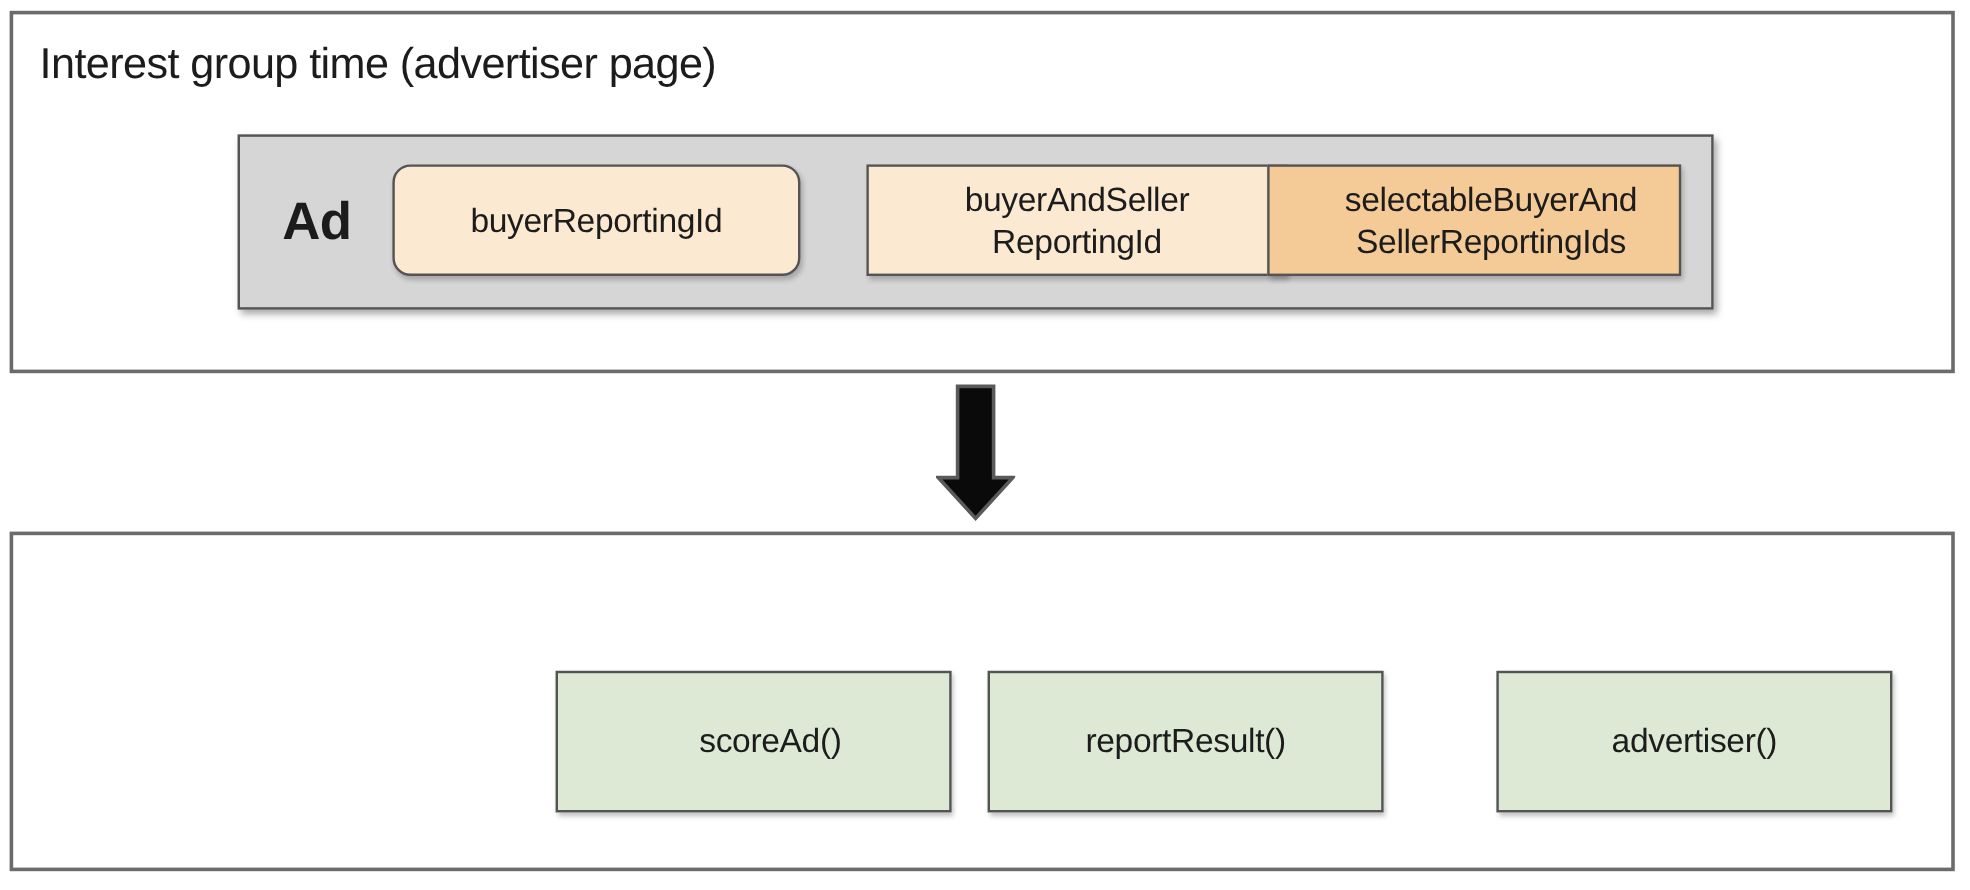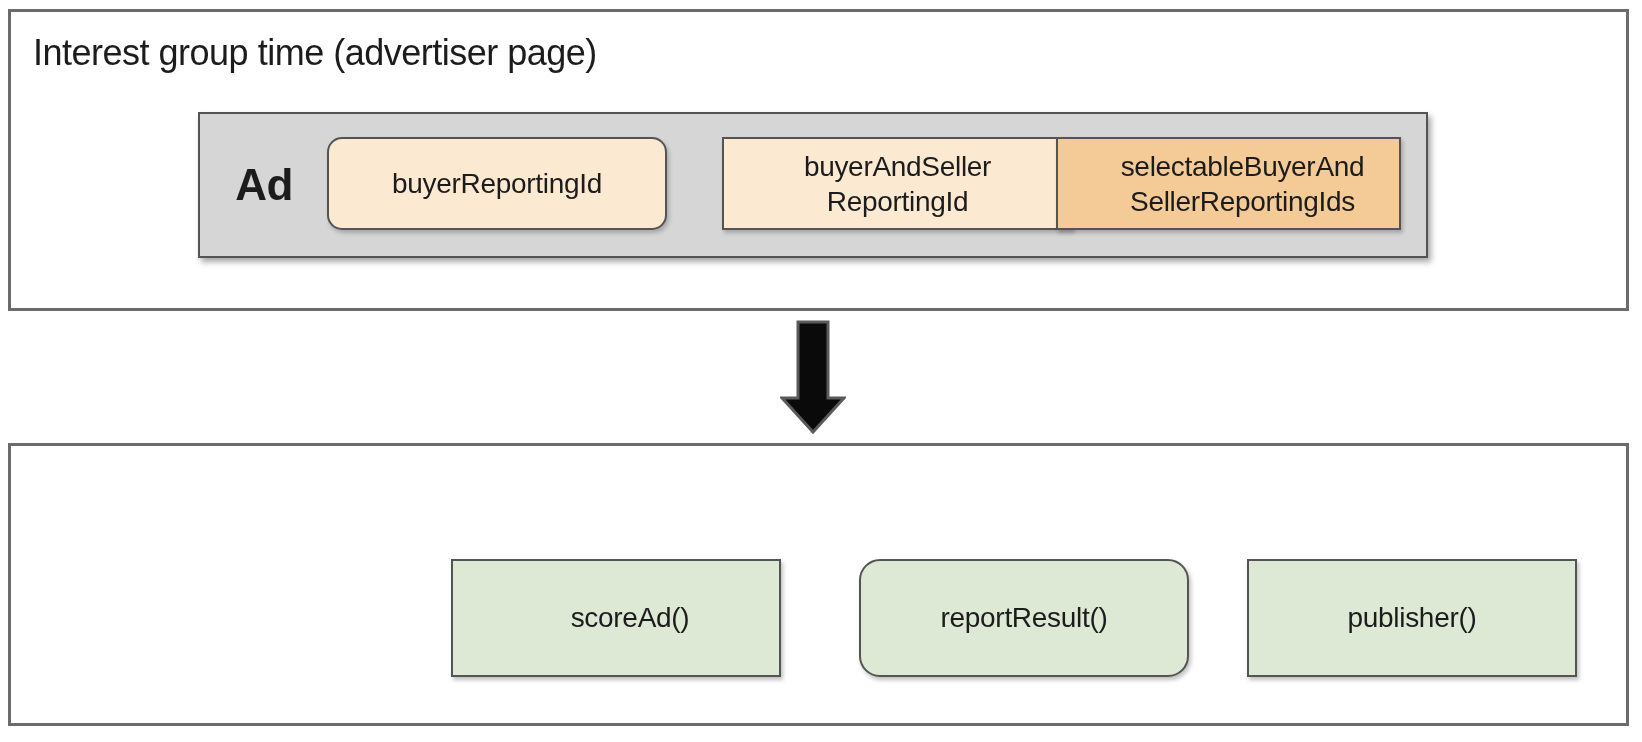--- a/index.html
+++ b/index.html
@@ -96,22 +96,22 @@
     border: 2px solid var(--box-border, #545454);
     box-shadow: 2px 3px 4px rgba(0,0,0,0.25);
     display: flex;
     align-items: center;
     justify-content: center;
     font-size: 28px;
     letter-spacing: -0.3px;
     box-sizing: border-box;
   }
   .fn-box-1 { left: 72px; }
-  .fn-box-2 { left: 440px; padding-left: 28px; }
-  .fn-box-3 { left: 848px; border-radius: 21px; }
+  .fn-box-2 { left: 452px; padding-left: 28px; }
+  .fn-box-3 { left: 812px; }
   .fn-box-4 { left: 1236px; }
 </style>
 </head>
 <body>
 
 <div class="canvas">
 
   <section class="panel top-panel">
     <div class="panel-title">Interest group time (advertiser page)</div>
 
@@ -132,16 +132,16 @@
     <polygon points="18,2 48,2 48,78 64,78 33,112 2,78 18,78" fill="var(--arrow-fill, #0a0a0a)" stroke="var(--arrow-outline, #5a5a5a)" stroke-width="3" stroke-linejoin="miter"></polygon>
   </svg>
 
   <section class="panel bottom-panel">
 
 
     <div class="fn-box fn-box-2">scoreAd()</div>
 
     <div class="fn-box fn-box-3">reportResult()</div>
 
-    <div class="fn-box fn-box-4">publisher()</div>
+    <div class="fn-box fn-box-4">advertiser()</div>
   </section>
 
 </div>
 
 </body></html>

